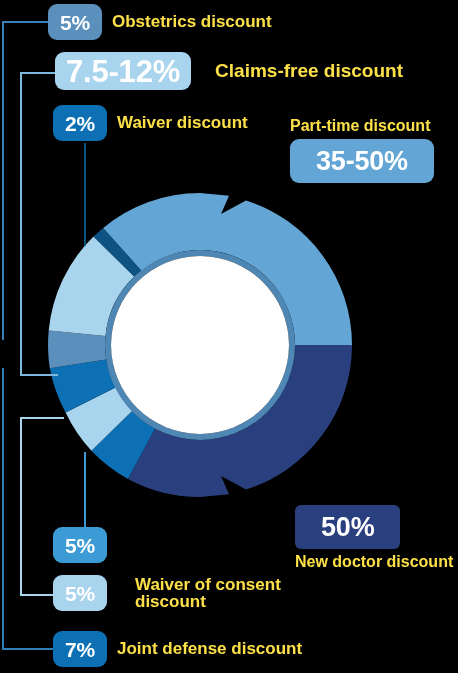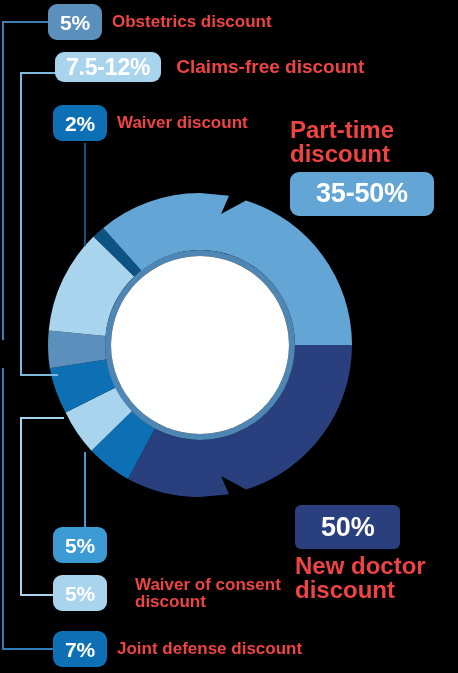--- a/index.html
+++ b/index.html
@@ -18,29 +18,29 @@
 
   
   .callout{position:absolute;display:flex;align-items:center;}
   .badge{
     display:flex;align-items:center;justify-content:center;
     border-radius:9px;color:#fff;font-weight:bold;
     letter-spacing:-0.2px;line-height:1;
     box-sizing:border-box;white-space:nowrap;
   }
   .cap{
-    color:#ef4444;font-weight:bold;line-height:1.02;
+    color:#fde047;font-weight:bold;line-height:1.02;
     white-space:pre-line;
   }
   .b-sm{height:36px;min-width:54px;padding:0 9px;font-size:21px;}
-  .b-wide{height:30px;padding:0 11px;font-size:23px;}
+  .b-wide{height:38px;padding:0 11px;font-size:31px;}
   .b-big{height:44px;padding:0 26px;font-size:27px;}
   .cap-sm{font-size:17px;}
   .cap-md{font-size:19px;}
-  .cap-lg{font-size:24px;}
+  .cap-lg{font-size:16px;}
 
   
   .callout.stack{display:block;}
 </style>
 </head>
 <body>
 
 <div id="stage">
 
   <div id="donut-wrap">
@@ -135,21 +135,21 @@
     <div class="badge b-sm" style="background:#5b8fbc;">
       <span>5%</span>
     </div>
     <div class="cap cap-sm" style="margin-left:10px;">Obstetrics discount</div>
   </div>
 
   <div class="callout" style="left:55px;top:52px;">
     <div class="badge b-wide" style="background:#a8d4ee;">
       <span>7.5-12%</span>
     </div>
-    <div class="cap cap-md" style="margin-left:15px;">Claims-free discount</div>
+    <div class="cap cap-md" style="margin-left:24px;">Claims-free discount</div>
   </div>
 
   <div class="callout" style="left:53px;top:105px;">
     <div class="badge b-sm" style="background:#0d70b5;">
       <span>2%</span>
     </div>
     <div class="cap cap-sm" style="margin-left:10px;">Waiver discount</div>
   </div>
 
   <div class="callout stack" style="left:290px;top:118px;">

